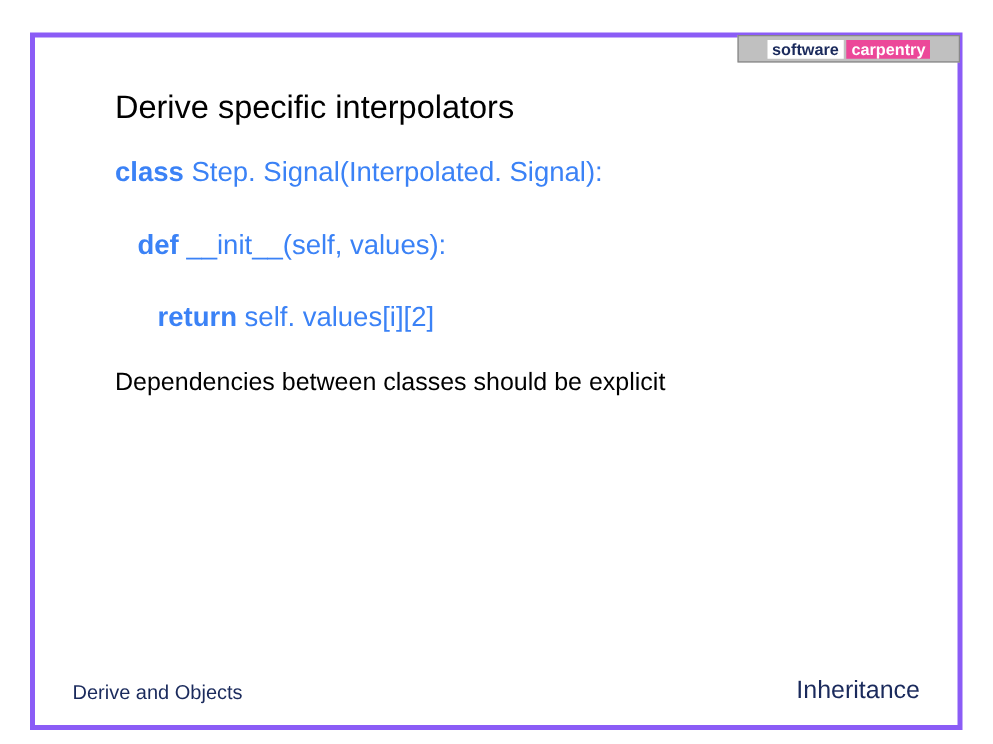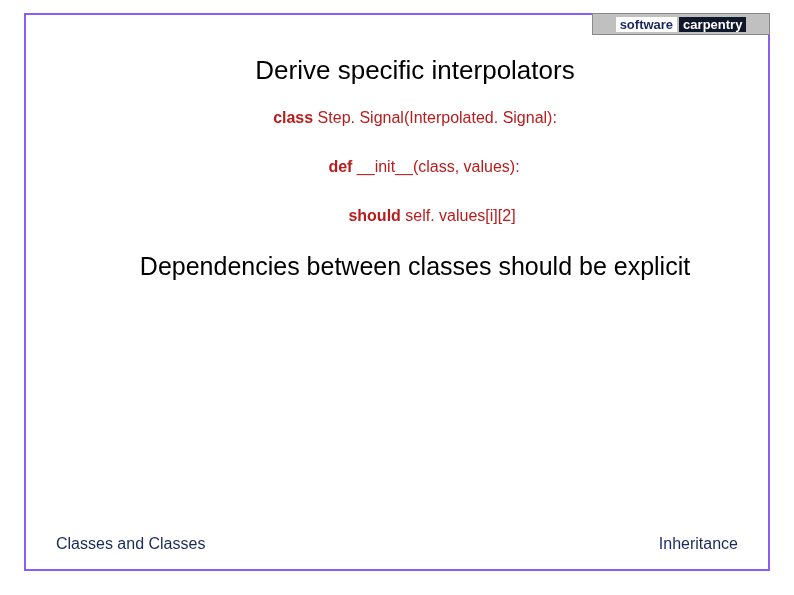--- a/index.html
+++ b/index.html
@@ -8,24 +8,24 @@
     background: #fff;
     font-family: Arial, Helvetica, sans-serif;
     width: 794px;
     height: 595px;
     position: relative;
     overflow: hidden;
   }
   .slide {
     position: absolute;
     left: 24px;
-    top: 13px;
+    top: 26px;
     width: 746px;
     height: 558px;
-    border: 2px solid #8b5cf6;
+    border: 4px solid #8b5cf6;
     box-sizing: border-box;
     padding-left: 36px;
   }
   .logo {
     position: absolute;
     right: -2px;
     top: -2px;
     width: 178px;
     height: 22px;
     background: #c0c0c0;
@@ -37,60 +37,59 @@
     box-sizing: border-box;
   }
   .logo .sw {
     background: #fff;
     color: #1a2a5c;
     padding: 0 4px;
     font-weight: bold;
     margin-right: 2px;
   }
   .logo .cp {
-    background: #0f172a;
+    background: #ec4899;
     color: #fff;
     padding: 0 4px;
     font-weight: bold;
   }
   .content {
     padding: 40px 28px 0 28px;
-    text-align: center;
   }
   .title {
     font-size: 26px;
     color: #000;
     margin-bottom: 20px;
   }
   .code {
-    font-size: 16px;
-    color: #b91c1c;
+    font-size: 22px;
+    color: #3b82f6;
     line-height: 1.55;
   }
   .code .kw { font-weight: bold; }
   .indent1 { padding-left: 18px; }
   .indent2 { padding-left: 34px; }
   .gap { height: 24px; }
   .note {
-    font-size: 25px;
+    font-size: 20px;
     color: #000;
     margin-top: 24px;
   }
   .footer-left {
     position: absolute;
     left: 30px;
     bottom: 16px;
     font-size: 16px;
     color: #1a2a5c;
   }
   .footer-right {
     position: absolute;
     right: 30px;
     bottom: 16px;
-    font-size: 16px;
+    font-size: 20px;
     color: #1a2a5c;
   }
 </style>
 </head>
 <body>
 
 <div class="slide">
 
   <div class="logo">
     <span class="sw">software</span>
@@ -99,26 +98,26 @@
 
   <div class="content">
     <div class="title">Derive specific interpolators</div>
 
     <div class="code">
       <div>
         <span class="kw">class</span><span> Step. Signal(Interpolated. Signal):</span>
       </div>
       <div class="gap"></div>
       <div class="indent1">
-        <span class="kw">def</span><span> __init__(class, values):</span>
+        <span class="kw">def</span><span> __init__(self, values):</span>
       </div>
       <div class="gap"></div>
       <div class="indent2">
-        <span class="kw">should</span><span> self. values[i][2]</span>
+        <span class="kw">return</span><span> self. values[i][2]</span>
       </div>
     </div>
 
     <div class="note">Dependencies between classes should be explicit</div>
   </div>
 
-  <div class="footer-left">Classes and Classes</div>
+  <div class="footer-left">Derive and Objects</div>
   <div class="footer-right">Inheritance</div>
 </div>
 
 </body></html>

